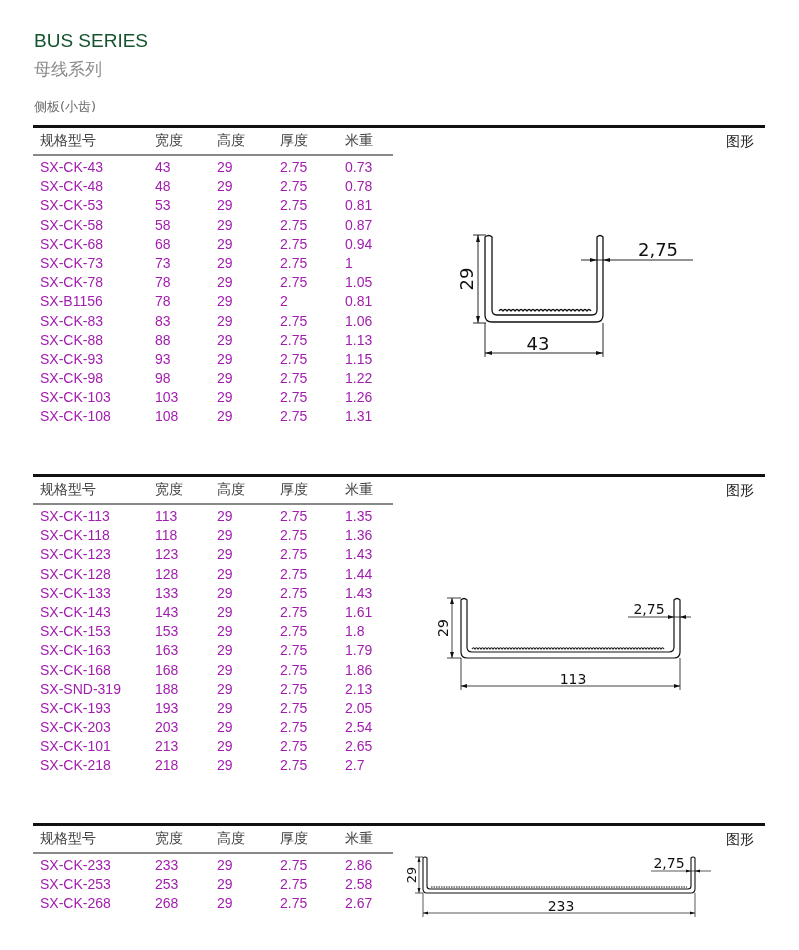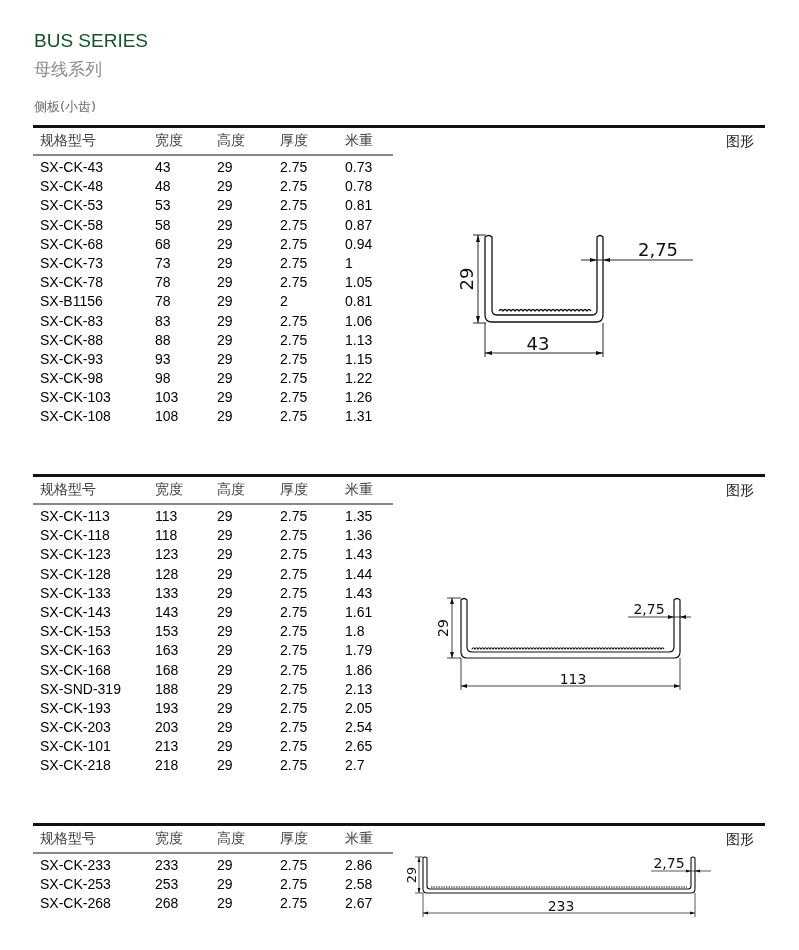--- a/index.html
+++ b/index.html
@@ -9,21 +9,21 @@
   .title-cn { position: absolute; left: 34px; top: 58px; font-size: 17px; color: #8a8a8a; font-family: "DejaVu Sans", sans-serif; }
   .subtitle { position: absolute; left: 34px; top: 98px; font-size: 13px; color: #6a6a6a; font-family: "DejaVu Sans", sans-serif; }
 
   .section { position: absolute; left: 33px; width: 732px; }
   .section .rule { position: absolute; left: 0; top: 0; width: 732px; height: 3px; background: #111; }
   .section .hdr { position: absolute; top: 5px; left: 0; width: 360px; height: 24px; }
   .section .hdr span { position: absolute; top: 2px; font-size: 14px; color: #404040; font-family: "DejaVu Sans", sans-serif; }
   .section .hdr-line { position: absolute; top: 29px; left: 0; width: 360px; height: 2px; background: #888; }
   .section .fig-label { position: absolute; top: 8px; left: 693px; font-size: 14px; color: #222; font-family: "DejaVu Sans", sans-serif; }
   .rows { position: absolute; top: 34px; left: 0; width: 360px; }
-  .row { position: relative; height: 19.2px; font-size: 14px; color: #000000; }
+  .row { position: relative; height: 19.2px; font-size: 14px; color: #a21caf; }
   .row span { position: absolute; top: 0; }
   .c0 { left: 7px; } .c1 { left: 122px; } .c2 { left: 184px; } .c3 { left: 247px; } .c4 { left: 312px; }
   .drawing { position: absolute; }
   svg text { font-family: "DejaVu Sans", sans-serif; }
 </style>
 </head>
 <body>
 
 <div class="title-en">BUS SERIES</div>
 <div class="title-cn">母线系列</div>

